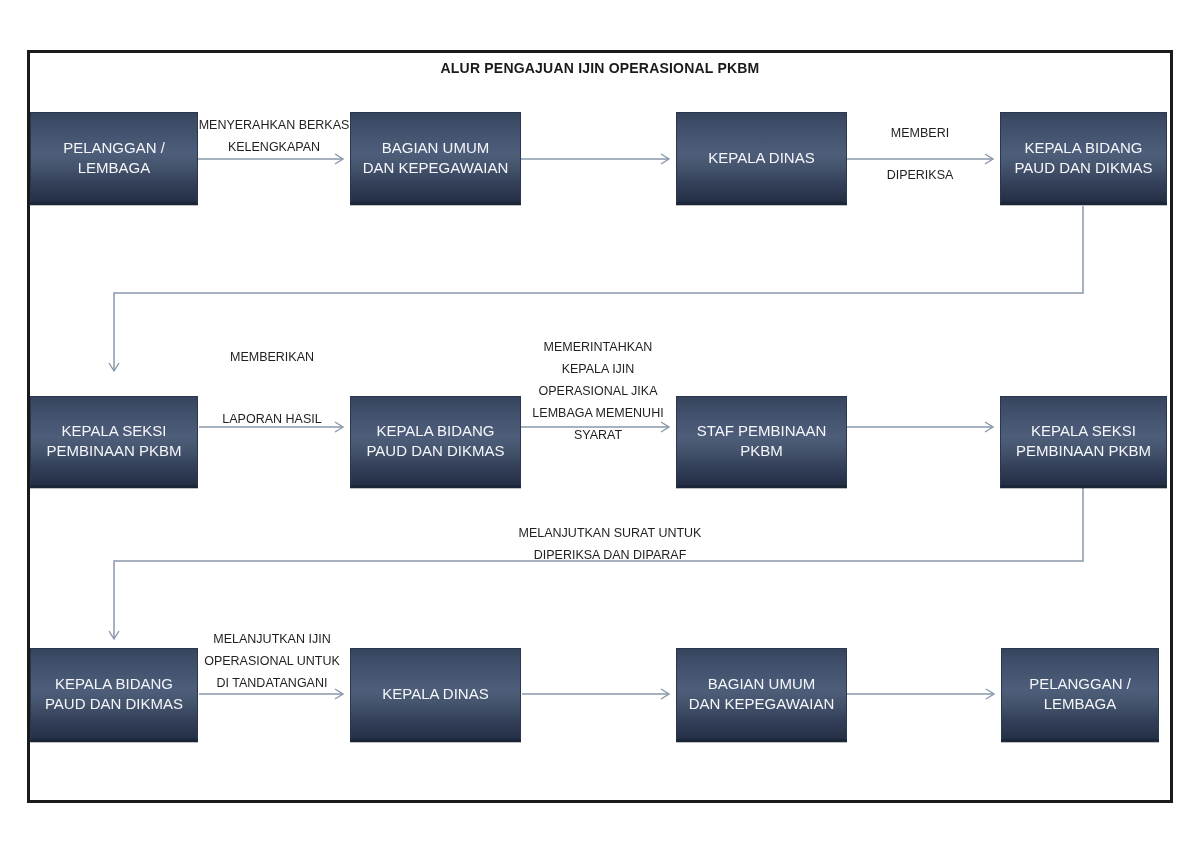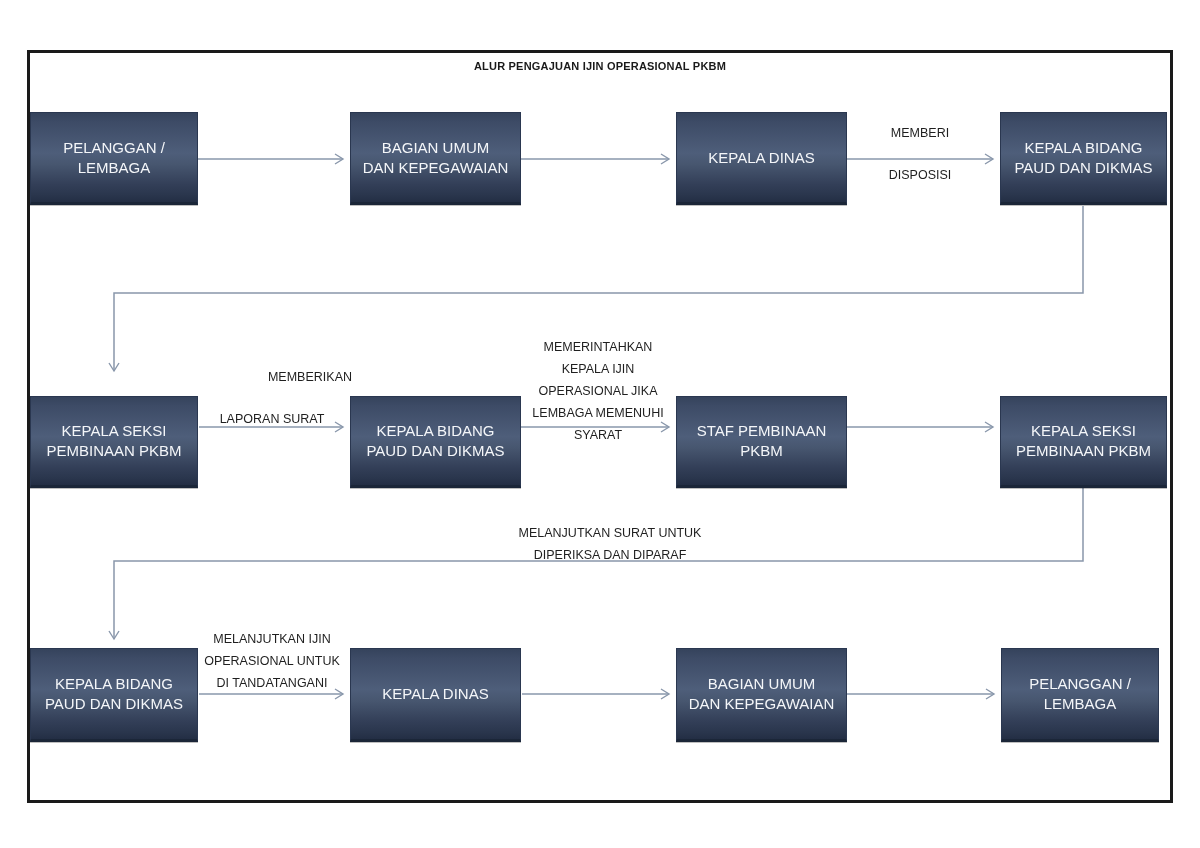--- a/index.html
+++ b/index.html
@@ -14,21 +14,21 @@
     position:absolute;
     left:27px;top:50px;
     width:1140px;height:747px;
     border:3px solid #1a1a1a;
     background:#ffffff;
   }
   .title{
     position:absolute;
     left:27px;top:60px;width:1146px;
     text-align:center;
-    font-size:11px;font-weight:bold;
+    font-size:14px;font-weight:bold;
     color:#1a1a1a;
     letter-spacing:.2px;
     white-space:pre-line;
   }
   .box{
     position:absolute;
     box-sizing:border-box;
     display:flex;align-items:center;justify-content:center;
     text-align:center;
     color:#f4f6f9;
@@ -117,27 +117,29 @@
 PEMBINAAN PKBM</div>
 
   <div class="box r3 c1">KEPALA BIDANG
 PAUD DAN DIKMAS</div>
   <div class="box r3 c2">KEPALA DINAS</div>
   <div class="box r3 c3">BAGIAN UMUM
 DAN KEPEGAWAIAN</div>
   <div class="box r3 c4s">PELANGGAN /
 LEMBAGA</div>
 
+  <div class="lbl" style="left:194px;top:114px;width:160px;">MENYERAHKAN BERKAS
+KELENGKAPAN</div>
 
   <div class="lbl" style="left:845px;top:122px;width:150px;">MEMBERI</div>
-  <div class="lbl" style="left:845px;top:164px;width:150px;">DISPOSISI</div>
+  <div class="lbl" style="left:845px;top:164px;width:150px;">DIPERIKSA</div>
 
 
-  <div class="lbl" style="left:192px;top:366px;width:160px;text-align:right;">MEMBERIKAN</div>
-  <div class="lbl" style="left:192px;top:408px;width:160px;">LAPORAN SURAT</div>
+  <div class="lbl" style="left:192px;top:346px;width:160px;">MEMBERIKAN</div>
+  <div class="lbl" style="left:192px;top:408px;width:160px;">LAPORAN HASIL</div>
 
   <div class="lbl" style="left:518px;top:336px;width:160px;">MEMERINTAHKAN
 KEPALA IJIN
 OPERASIONAL JIKA
 LEMBAGA MEMENUHI
 SYARAT</div>
 
 
   <div class="lbl" style="left:187px;top:628px;width:170px;">MELANJUTKAN IJIN
 OPERASIONAL UNTUK

